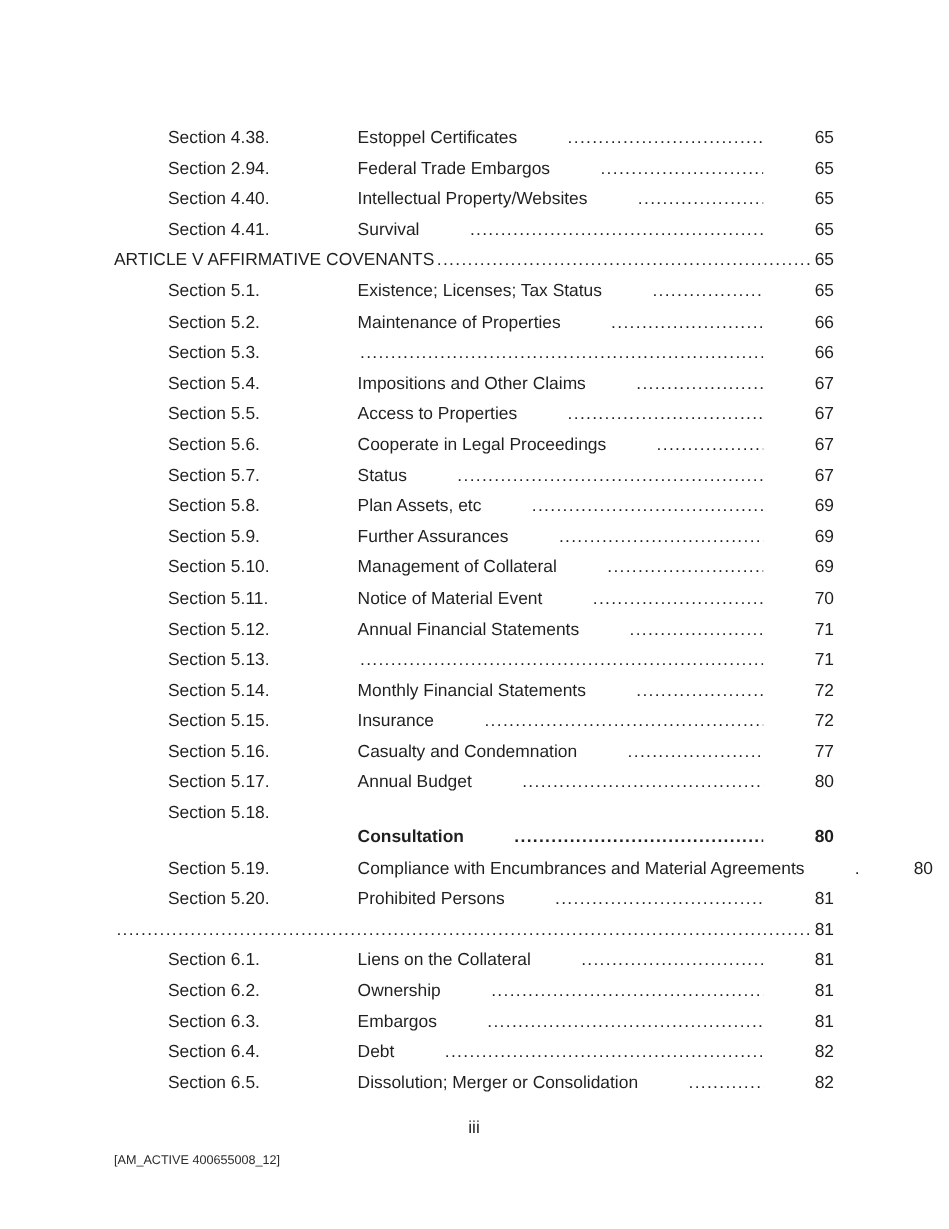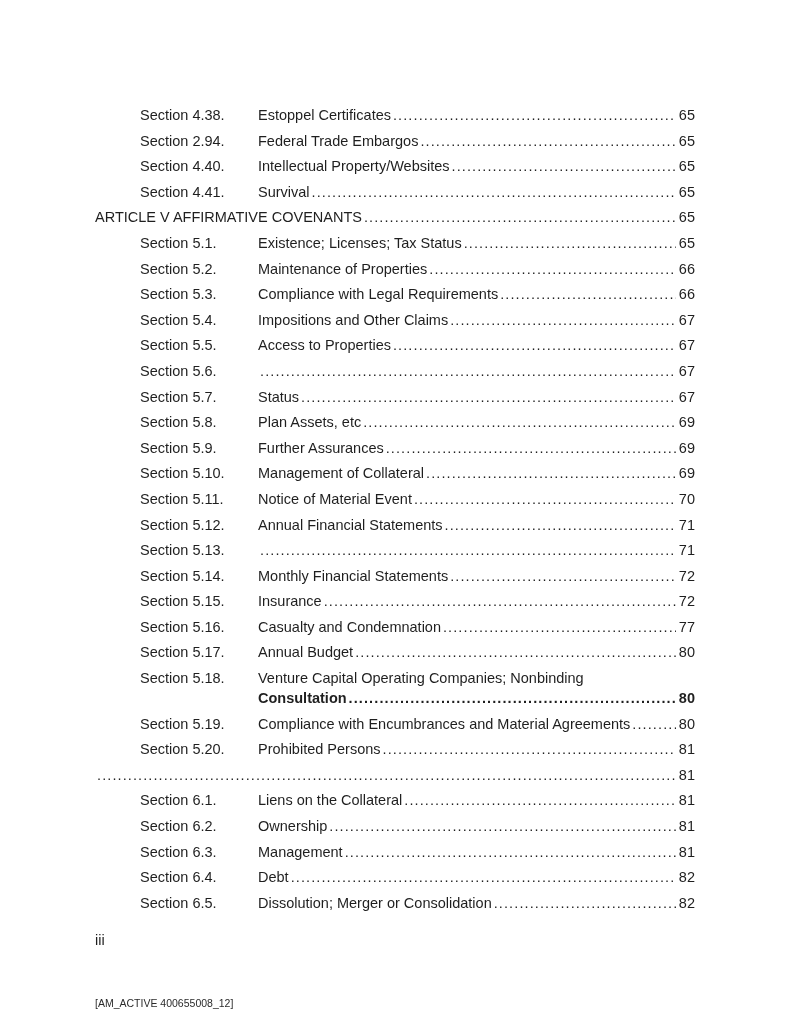--- a/index.html
+++ b/index.html
@@ -25,20 +25,21 @@
   .toc-entry {
     font-size: 14.5px;
     margin-bottom: 8.6px;
   }
   .toc-line {
     display: flex;
     line-height: 17px;
   }
   .toc-line.sec-indent {
     padding-left: 45px;
+    gap: 40px;
   }
   .toc-line.line2 {
     margin-top: 3px;
     font-weight: bold;
   }
   .col-label {
     flex: 0 0 118px;
     white-space: nowrap;
   }
   .col-title {
@@ -60,32 +61,31 @@
   .page-num {
     flex: 0 0 auto;
     padding-left: 3px;
     white-space: nowrap;
   }
   .folio {
     position: absolute;
     top: 932px;
     left: 95px;
     width: 600px;
-    text-align: left;
+    text-align: center;
     font-size: 14.5px;
     line-height: 17px;
   }
   .doc-tag {
     position: absolute;
     top: 961px;
     left: 95px;
     font-size: 10.5px;
     line-height: 13px;
     color: #2b2b2b;
-    margin-top: 36px;
   }
 </style>
 </head>
 <body>
 
 <div class="page">
   <div class="toc">
       <div class="toc-entry section">
         <div class="toc-line sec-indent">
           <span class="col-label">Section 4.38.</span>
@@ -137,21 +137,20 @@
         <div class="toc-line sec-indent">
           <span class="col-label">Section 5.2.</span>
           <span class="col-title">Maintenance of Properties</span>
           <span class="dots"></span>
           <span class="page-num">66</span>
         </div>
       </div>
       <div class="toc-entry section">
         <div class="toc-line sec-indent">
           <span class="col-label">Section 5.3.</span>
-          <span class="col-title">Compliance with Legal Requirements</span>
           <span class="dots"></span>
           <span class="page-num">66</span>
         </div>
       </div>
       <div class="toc-entry section">
         <div class="toc-line sec-indent">
           <span class="col-label">Section 5.4.</span>
           <span class="col-title">Impositions and Other Claims</span>
           <span class="dots"></span>
           <span class="page-num">67</span>
@@ -161,20 +160,21 @@
         <div class="toc-line sec-indent">
           <span class="col-label">Section 5.5.</span>
           <span class="col-title">Access to Properties</span>
           <span class="dots"></span>
           <span class="page-num">67</span>
         </div>
       </div>
       <div class="toc-entry section">
         <div class="toc-line sec-indent">
           <span class="col-label">Section 5.6.</span>
+          <span class="col-title">Cooperate in Legal Proceedings</span>
           <span class="dots"></span>
           <span class="page-num">67</span>
         </div>
       </div>
       <div class="toc-entry section">
         <div class="toc-line sec-indent">
           <span class="col-label">Section 5.7.</span>
           <span class="col-title">Status</span>
           <span class="dots"></span>
           <span class="page-num">67</span>
@@ -255,21 +255,20 @@
         <div class="toc-line sec-indent">
           <span class="col-label">Section 5.17.</span>
           <span class="col-title">Annual Budget</span>
           <span class="dots"></span>
           <span class="page-num">80</span>
         </div>
       </div>
       <div class="toc-entry section">
         <div class="toc-line sec-indent">
           <span class="col-label">Section 5.18.</span>
-          <span class="col-title">Venture Capital Operating Companies; Nonbinding</span>
         </div>
         <div class="toc-line sec-indent line2">
           <span class="col-label"></span>
           <span class="col-title">Consultation</span>
           <span class="dots"></span>
           <span class="page-num">80</span>
         </div>
       </div>
       <div class="toc-entry section">
         <div class="toc-line sec-indent">
@@ -305,21 +304,21 @@
         <div class="toc-line sec-indent">
           <span class="col-label">Section 6.2.</span>
           <span class="col-title">Ownership</span>
           <span class="dots"></span>
           <span class="page-num">81</span>
         </div>
       </div>
       <div class="toc-entry section">
         <div class="toc-line sec-indent">
           <span class="col-label">Section 6.3.</span>
-          <span class="col-title">Management</span>
+          <span class="col-title">Embargos</span>
           <span class="dots"></span>
           <span class="page-num">81</span>
         </div>
       </div>
       <div class="toc-entry section">
         <div class="toc-line sec-indent">
           <span class="col-label">Section 6.4.</span>
           <span class="col-title">Debt</span>
           <span class="dots"></span>
           <span class="page-num">82</span>

